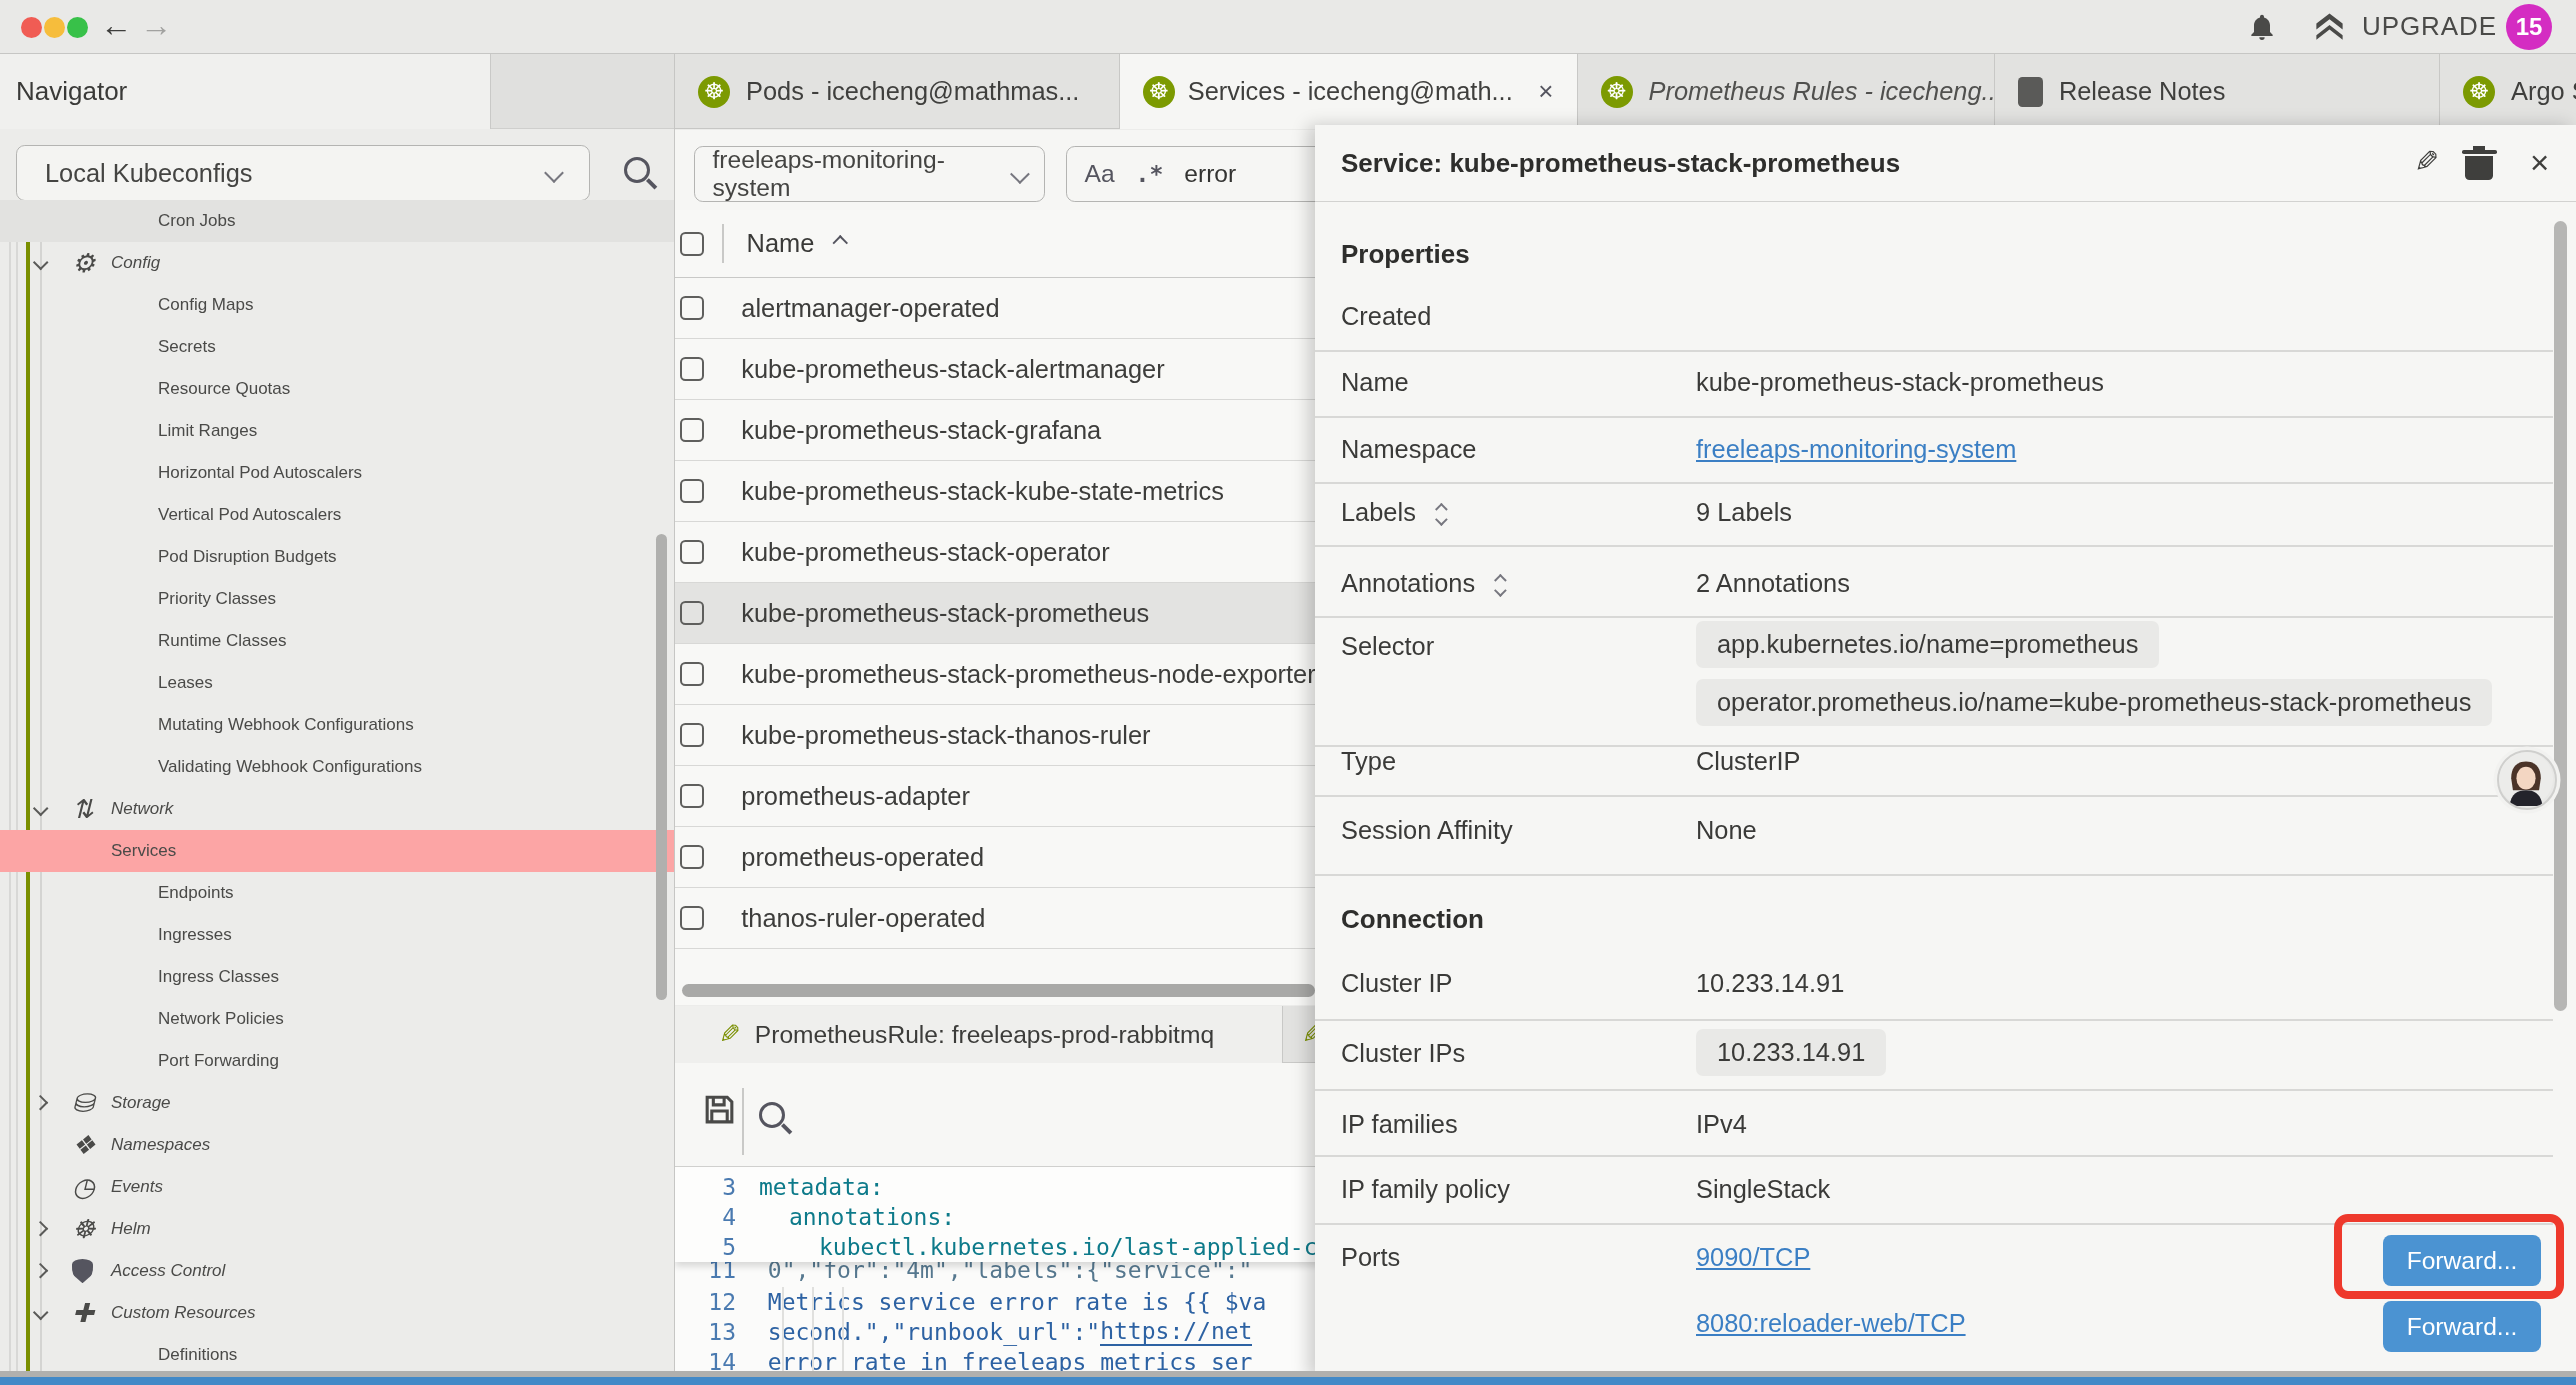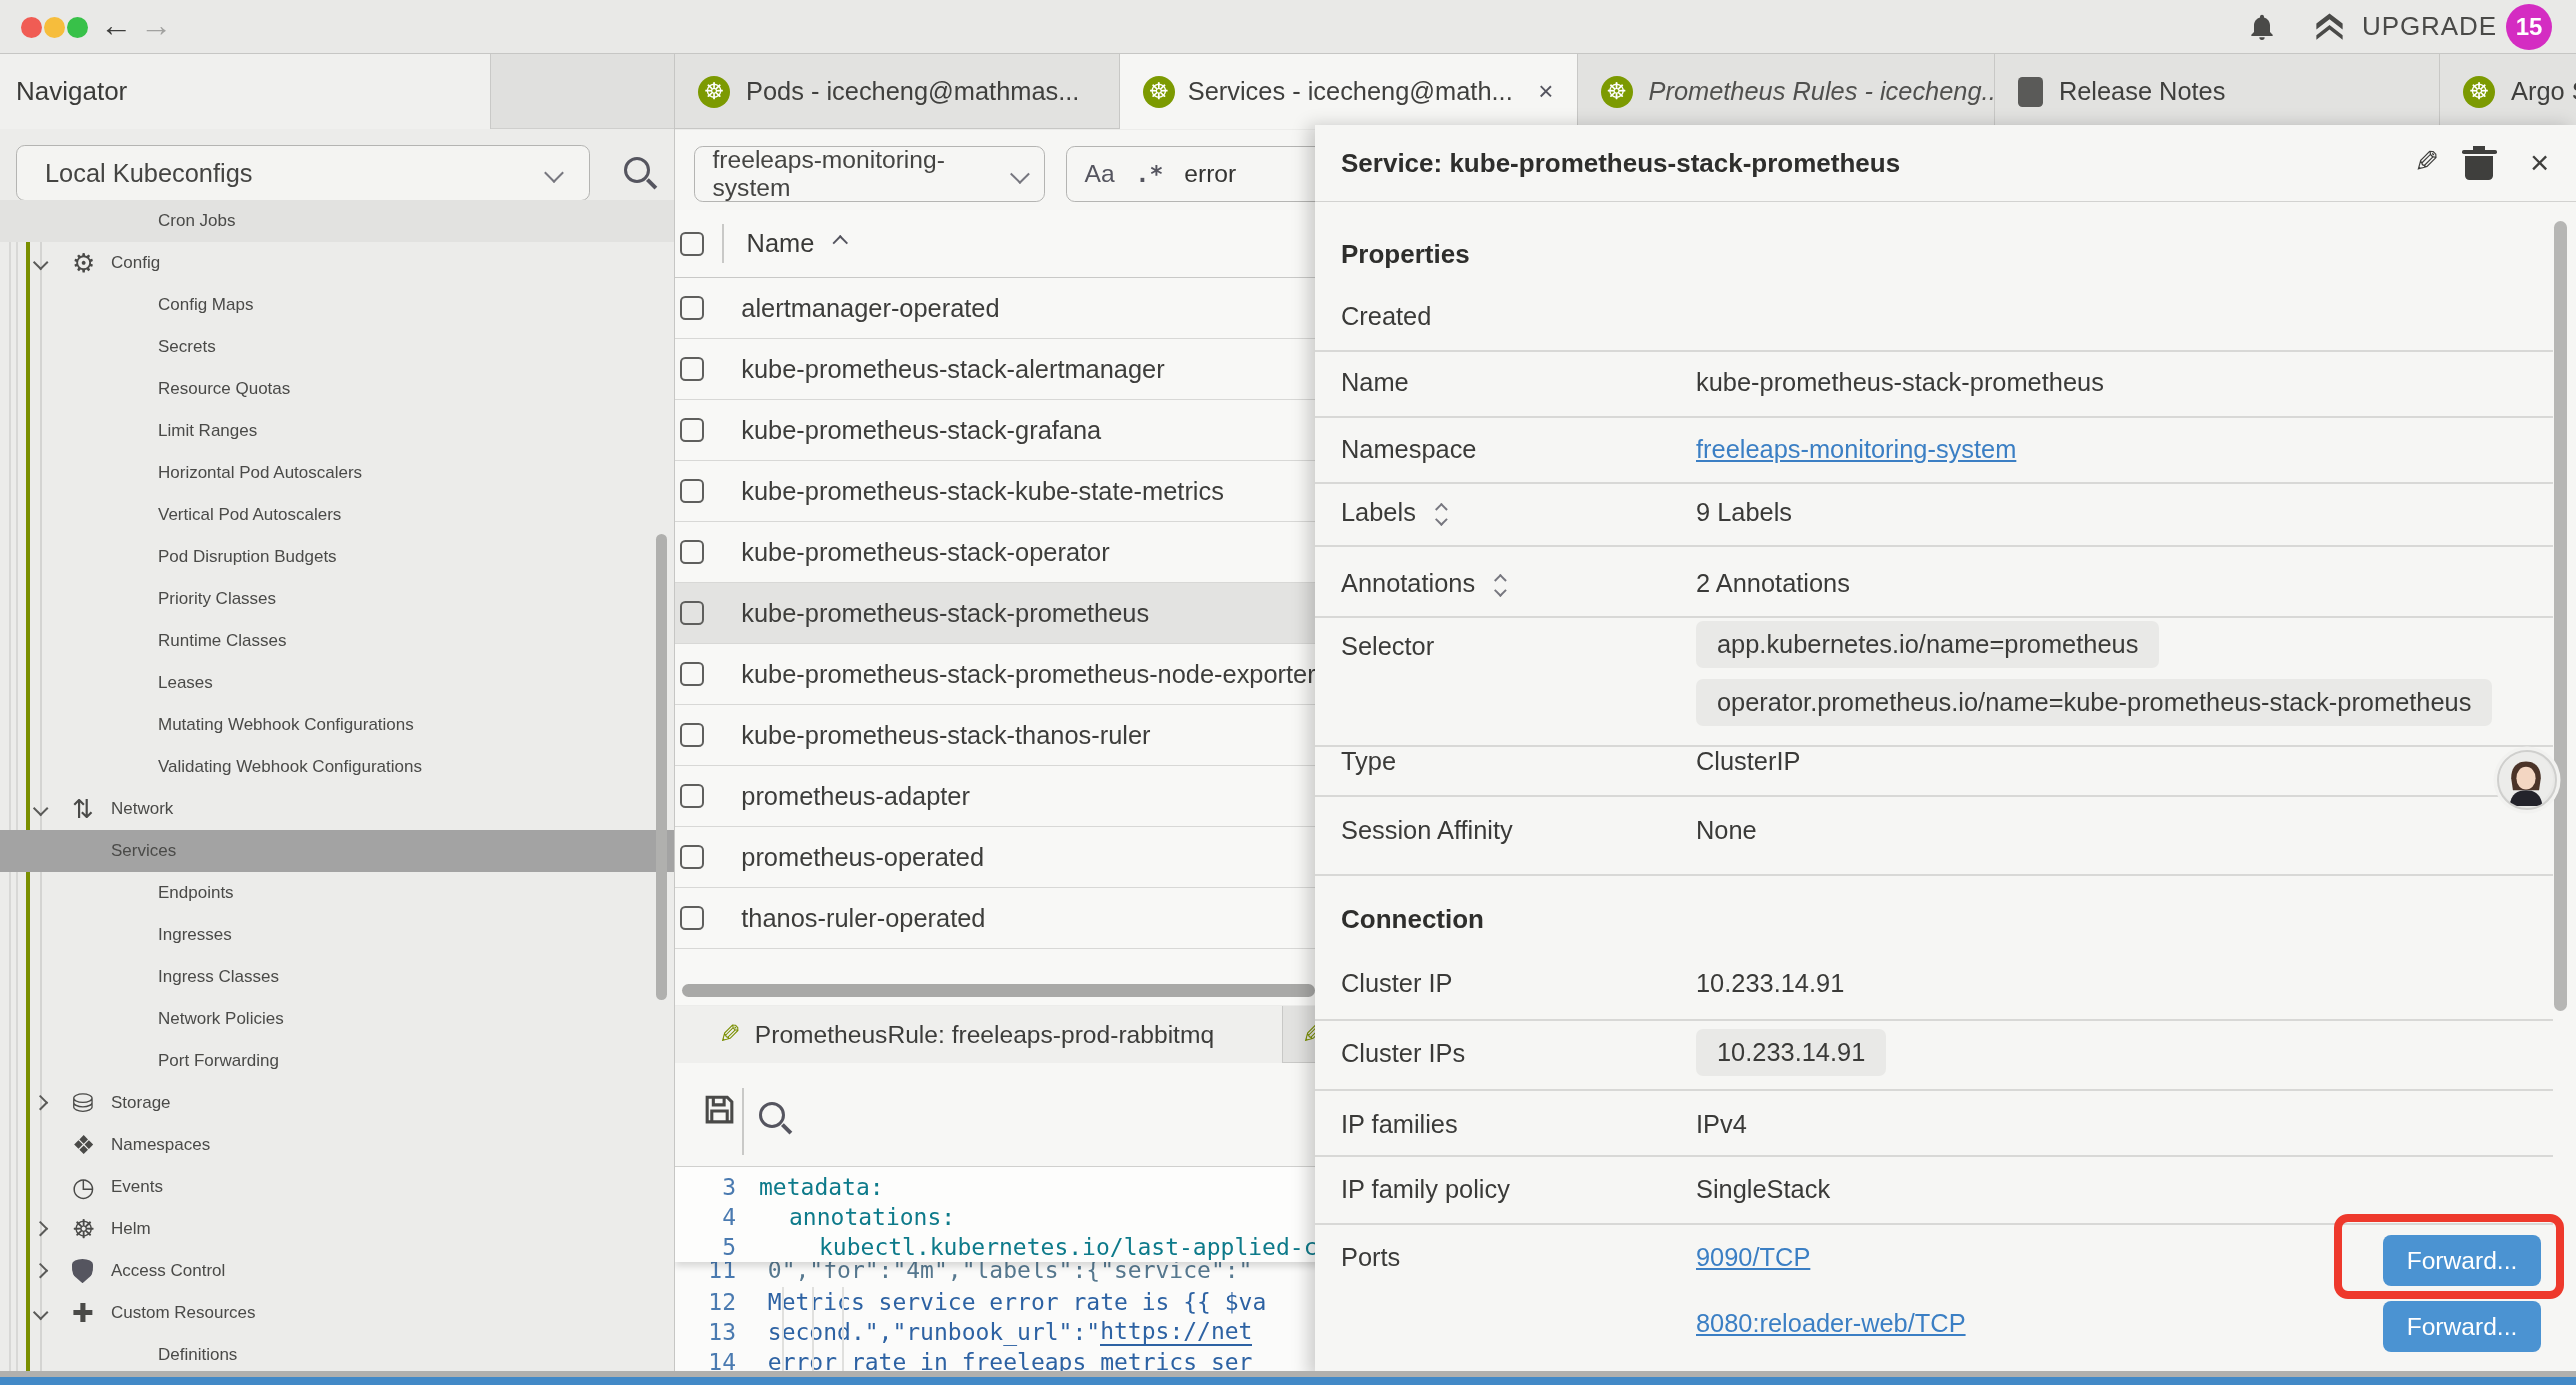--- a/index.html
+++ b/index.html
@@ -47,22 +47,22 @@
   #sidebar-search-icon { position:absolute; left:624px; top:28px; }
 
   
   #tree { position:absolute; left:0; top:146px; width:675px; height:1178px; overflow:hidden; }
   .guide { position:absolute; top:0; bottom:0; width:1.8px; background:#d8d8d6; }
   #guide-a { left:8.8px; } #guide-b { left:16px; } #guide-d { left:40px; background:#d4d4d2; }
   #guide-green { left:26px; width:3.5px; background:#7a8f00; }
   .tree-item { position:relative; height:42px; display:flex; align-items:center;
     font-size:17px; color:#4a4a48; cursor:default; }
   .tree-item[data-kind="child"] { padding-left:82px; }
-  .tree-item[data-kind="group"], .tree-item[data-kind="leaf"] { padding-left:35px; }
-  .tree-item.selected    { background:#a3a3a3;padding-left:35px; }
+  .tree-item[data-kind="group"], .tree-item[data-kind="leaf"] { padding-left:35px;font-style:italic; }
+  .tree-item.selected    { background:#fca5a5;padding-left:35px; }
   .tree-item.highlighted { background:#e2e2e0; }
   .tw { width:37px; display:inline-flex; align-items:center; }
   .tree-item .chev-down, .tree-item .chev-right { width:11.4px; height:11.4px;
     border-right:2.6px solid #5a5a58; border-bottom:2.6px solid #5a5a58; }
   .ti { width:39px; font-size:26px; color:#4a4a48; display:inline-flex; justify-content:flex-start; }
   .ti::before { content:""; }
   [data-icon="gears"]  .ti::before { content:"⚙"; }
   [data-icon="updown"] .ti::before { content:"⇅"; }
   [data-icon="db"]     .ti::before { content:"⛁"; }
   [data-icon="layers"] .ti::before { content:"❖"; }

